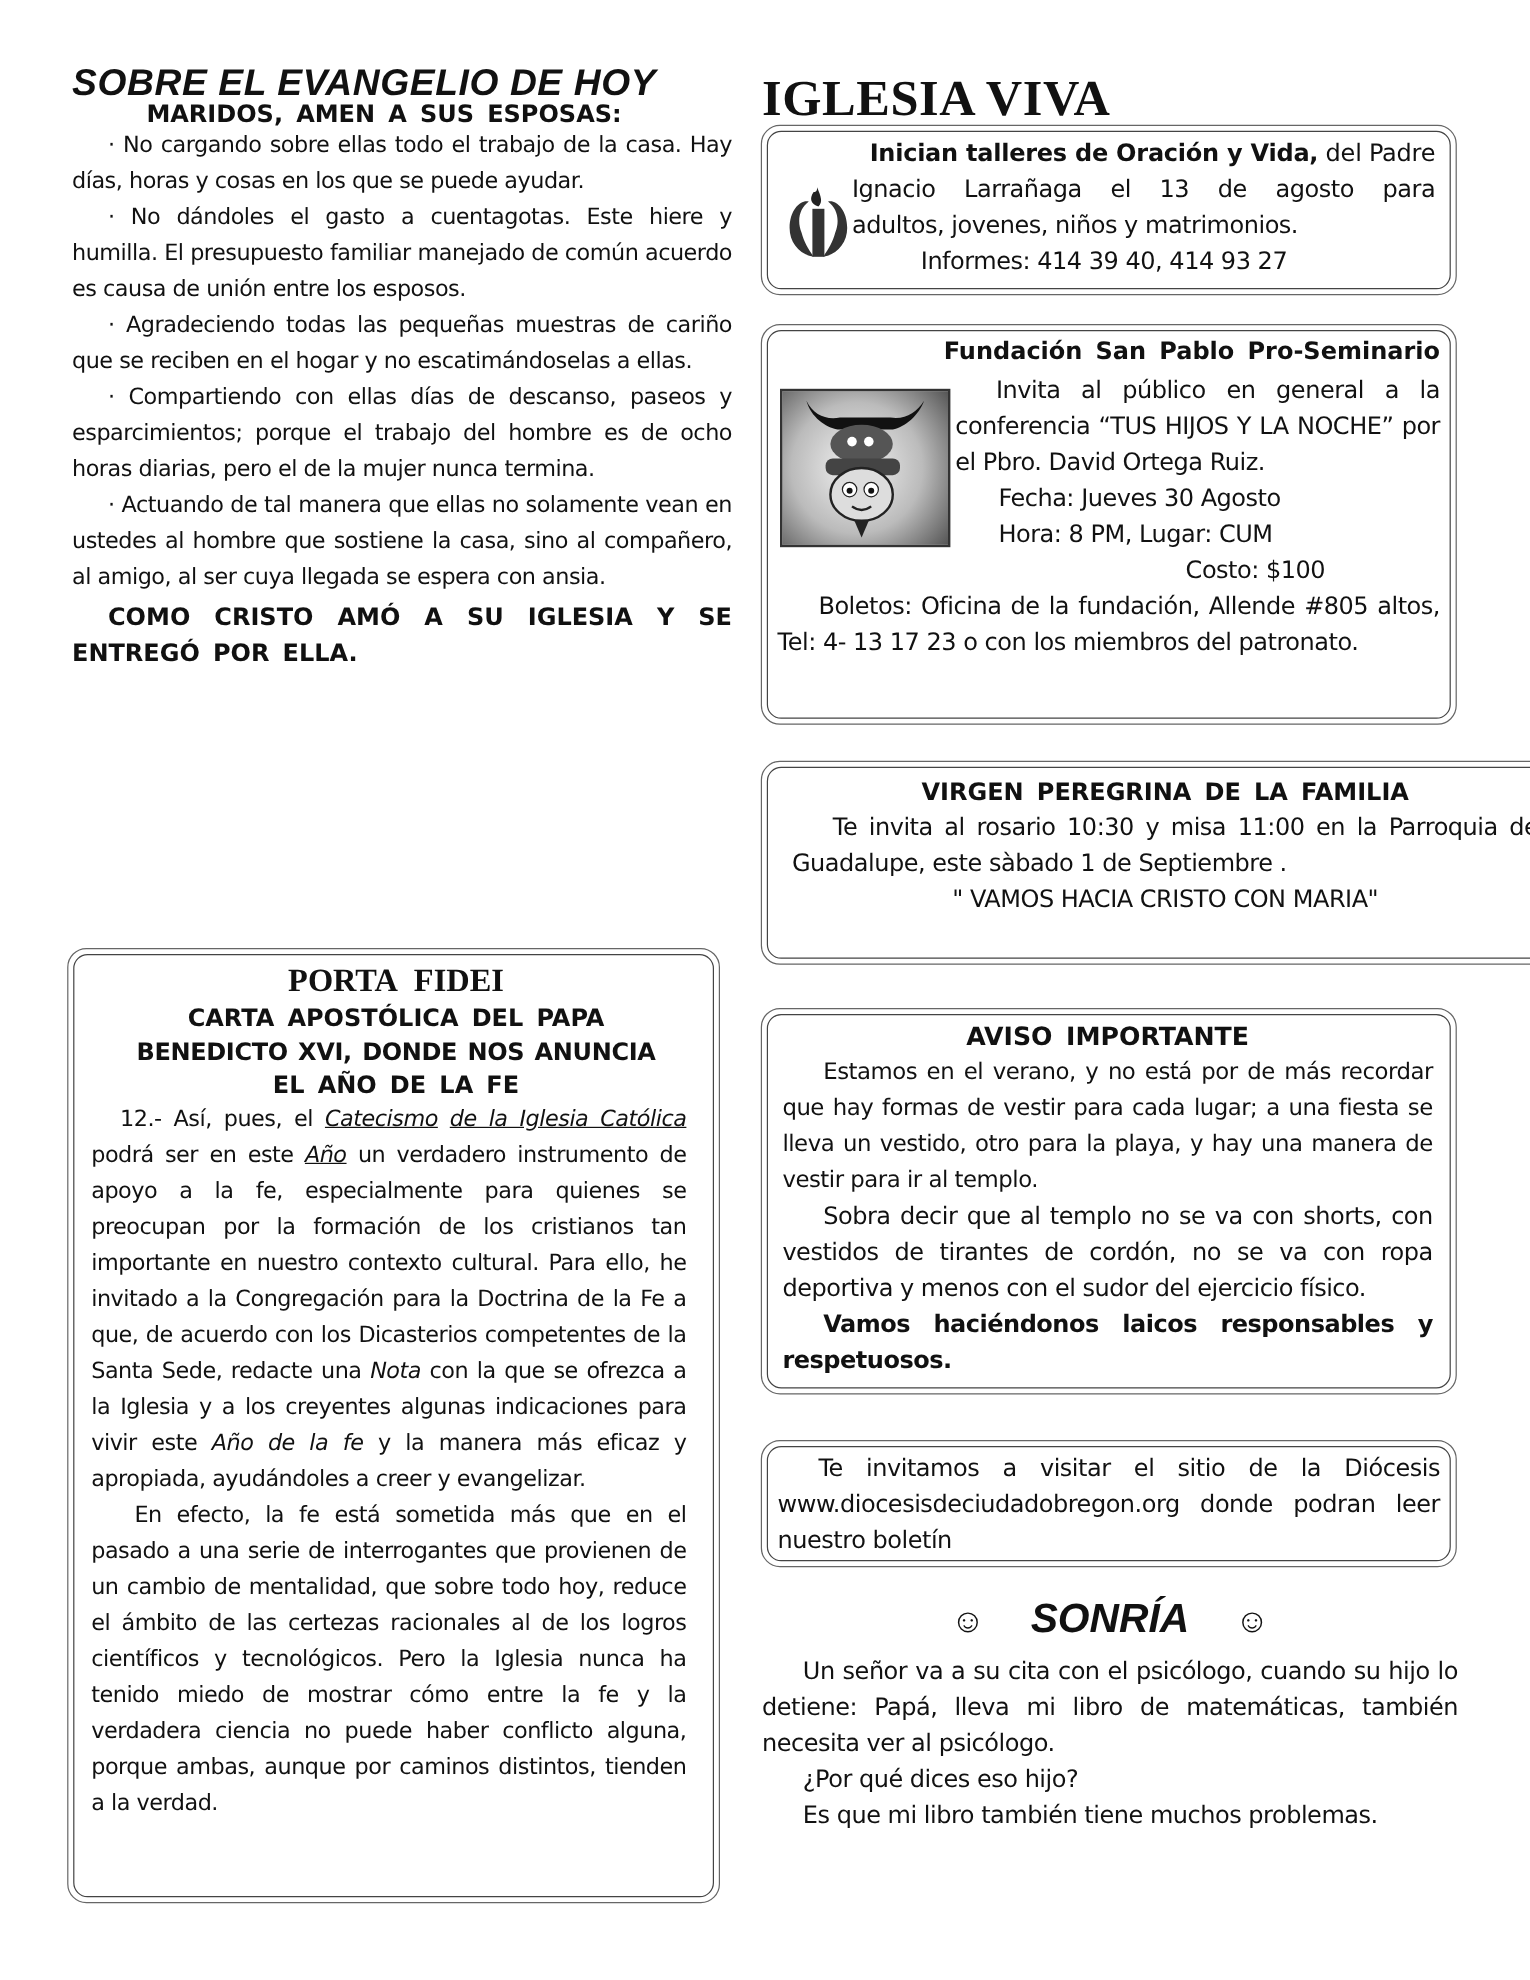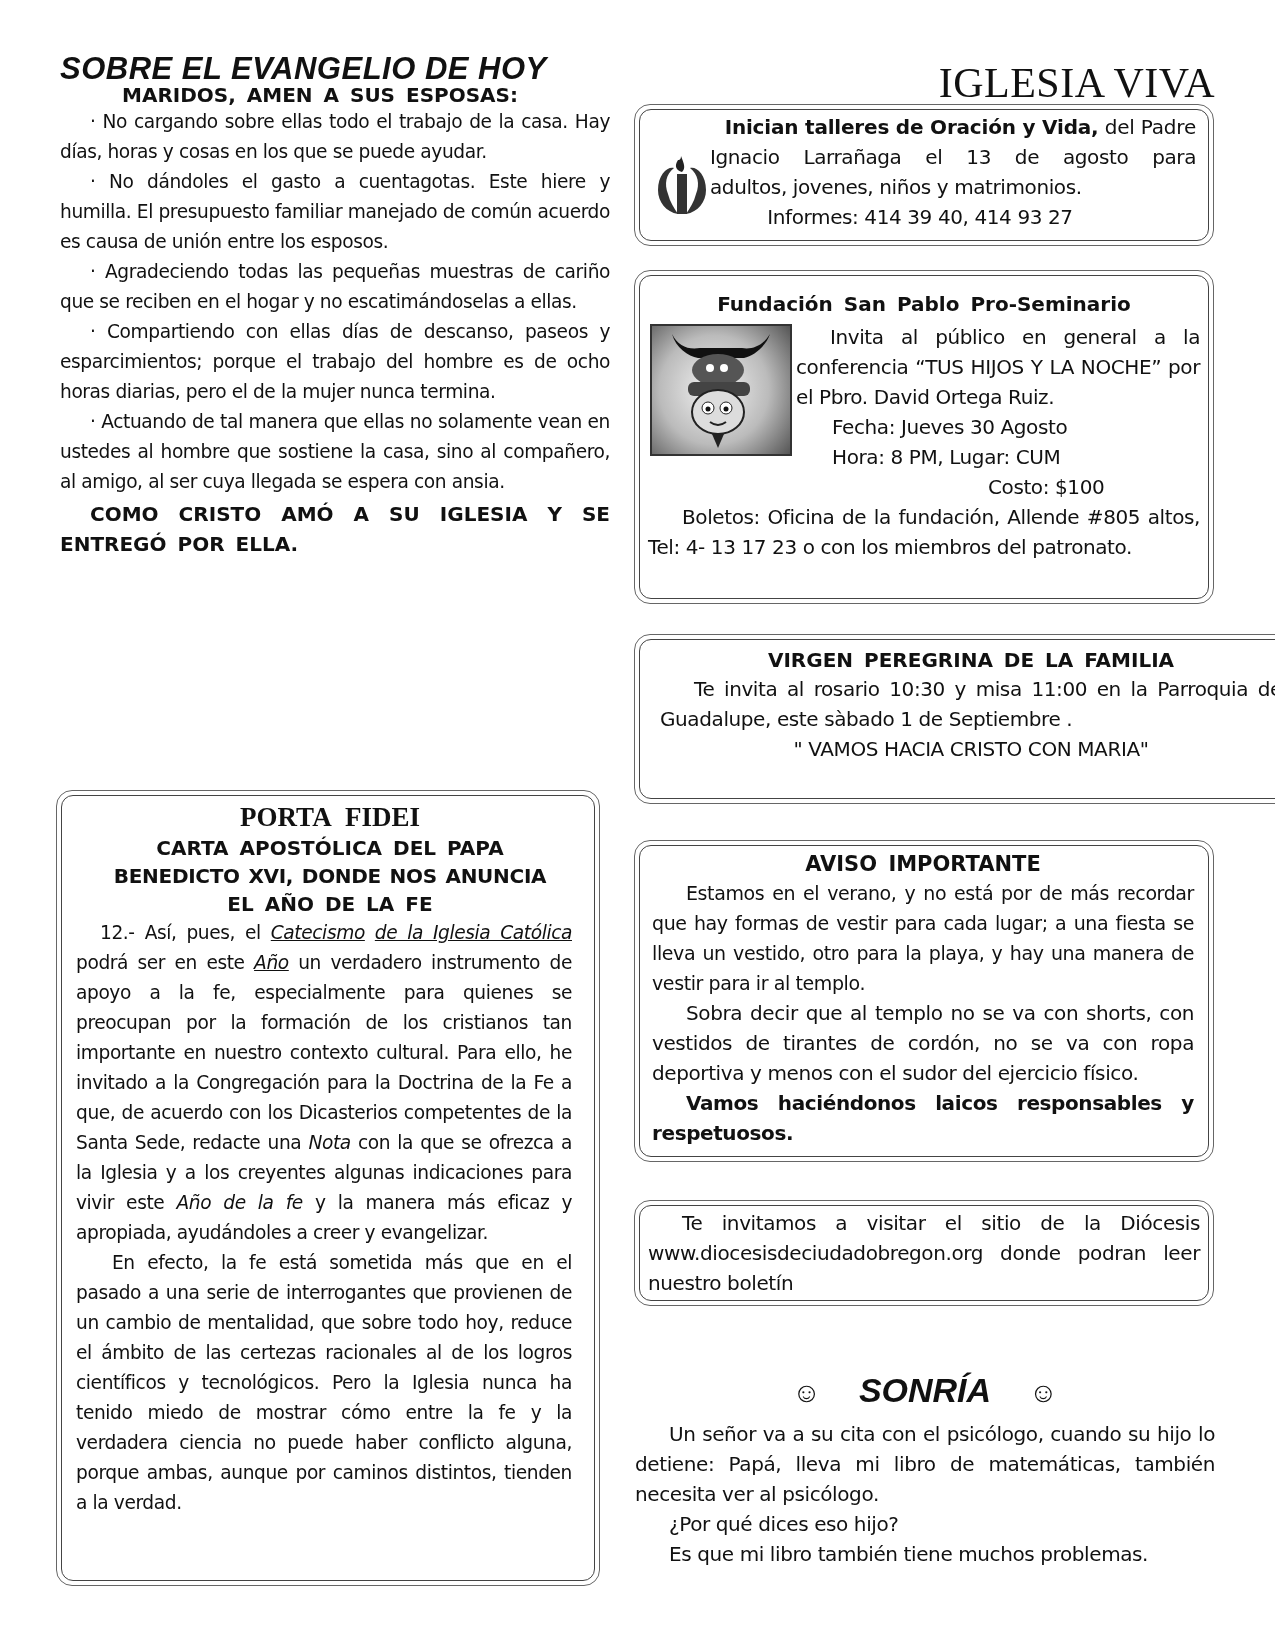--- a/index.html
+++ b/index.html
@@ -10,21 +10,21 @@
 
   .h-italic { font-family: "Liberation Sans", sans-serif; font-weight: bold; font-style: italic; font-size: 31px; letter-spacing: 0.5px; line-height: 34px; }
   .h-sub { font-family: "DejaVu Sans", sans-serif; font-weight: bold; font-size: 20px; text-align: center; line-height: 22px; word-spacing: 4px; }
   .para { font-family: "DejaVu Sans", sans-serif; font-size: 18.6px; line-height: 30px; text-align: justify; letter-spacing: -0.4px; }
   .para .ind { display: inline-block; width: 30px; }
   .bold-close { font-family: "DejaVu Sans", sans-serif; font-weight: bold; font-size: 20px; line-height: 30px; text-align: justify; word-spacing: 4px; }
 
   .box { position: absolute; border: 1.5px solid #666; border-radius: 16px; padding: 4px; }
   .box-inner { border: 1.5px solid #444; border-radius: 12px; height: 100%; padding: 6px 12px; }
 
-  .title-serif { font-family: "Liberation Serif", serif; font-weight: normal; font-size: 42px; text-align: right; line-height: 46px; letter-spacing: 0.5px; }
+  .title-serif { font-family: "Liberation Serif", serif; font-weight: bold; font-size: 42px; text-align: left; line-height: 46px; letter-spacing: 0.5px; }
 
   .box-title { font-family: "DejaVu Sans", sans-serif; font-weight: bold; font-size: 20px; text-align: center; line-height: 28px; word-spacing: 4px; }
   .box-text { font-family: "DejaVu Sans", sans-serif; font-size: 18.6px; line-height: 30px; text-align: justify; letter-spacing: -0.4px; }
   .center { text-align: center; }
   .u-it { font-style: italic; text-decoration: underline; }
   .it { font-style: italic; }
 
   .sonria { font-family: "Liberation Sans", sans-serif; font-weight: bold; font-style: italic; font-size: 34px; text-align: center; line-height: 40px; }
   .smiley { font-style: normal; font-weight: normal; font-size: 28px; display: inline-block; margin: 0 38px; }
 </style>
@@ -79,21 +79,21 @@
       <b>Inician talleres de Oración y Vida,</b><span> del Padre</span>
     </div>
     <div class="box-text" style="padding-left:66px; font-size:20px; text-align:justify; text-align-last:justify; word-spacing:4px;">Ignacio Larrañaga el 13 de agosto para</div>
     <div class="box-text" style="padding-left:66px; font-size:20px;">adultos, jovenes, niños y matrimonios.</div>
     <div class="box-text center" style="font-size:20px;">Informes: 414 39 40, 414 93 27</div>
   </div>
 </div>
 
 <div class="box" style="left:634px; top:270px; width:580px; height:334px;">
   <div class="box-inner" style="position:relative; padding:2px 8px 4px 8px;">
-    <div class="box-title" style="font-size:20px; margin-top:12px;">Fundación San Pablo Pro-Seminario</div>
+    <div class="box-title" style="font-size:20px; margin-top:0;text-align:right;">Fundación San Pablo Pro-Seminario</div>
     <div style="position:absolute; left:10px; top:48px; width:142px; height:132px; border:2px solid #333; background:radial-gradient(circle at 45% 50%, #f4f4f4 0%, #bbb 55%, #555 100%); overflow:hidden;">
       <svg width="138" height="128" viewBox="0 0 138 128">
         <path d="M20 8 C26 20, 36 24, 48 22 L90 22 C102 24, 112 18, 118 8 C114 20, 102 30, 92 32 L46 32 C36 30, 24 22, 20 8 Z" fill="#111"></path>
         <ellipse cx="66" cy="44" rx="26" ry="16" fill="#555"></ellipse>
         <circle cx="58" cy="42" r="4" fill="#fff"></circle>
           <circle cx="72" cy="42" r="4" fill="#fff"></circle>
         <rect x="36" y="56" width="62" height="14" rx="6" fill="#444"></rect>
         <ellipse cx="66" cy="86" rx="26" ry="22" fill="#ddd" stroke="#222" stroke-width="2"></ellipse>
         <circle cx="56" cy="82" r="6" fill="#fff" stroke="#222"></circle>
           <circle cx="74" cy="82" r="6" fill="#fff" stroke="#222"></circle>
@@ -142,21 +142,21 @@
 
 <div class="box" style="left:634px; top:1200px; width:580px; height:106px;">
   <div class="box-inner" style="padding:2px 8px 2px 8px;">
     <div class="box-text" style="font-size:20px;">
       <span style="display:inline-block;width:34px;"></span><span>Te invitamos a visitar el sitio de la Diócesis</span>
       <span>www.diocesisdeciudadobregon.org</span><span> donde podran leer nuestro boletín</span>
     </div>
   </div>
 </div>
 
-<div style="position:absolute; left:635px; top:1370px; width:580px;">
+<div style="position:absolute; left:635px; top:1329px; width:580px;">
   <div class="sonria">
     <span class="smiley">☺</span><span>SONRÍA</span><span class="smiley">☺</span>
   </div>
   <div class="box-text" style="font-size:20px; margin-top:6px;">
     <span style="display:inline-block;width:34px;"></span><span>Un señor va a su cita con el psicólogo, cuando su hijo lo detiene: Papá, lleva mi libro de matemáticas, también necesita ver al psicólogo.</span>
   </div>
   <div class="box-text" style="font-size:20px;">
     <span style="display:inline-block;width:34px;"></span><span>¿Por qué dices eso hijo?</span>
   </div>
   <div class="box-text" style="font-size:20px;">

